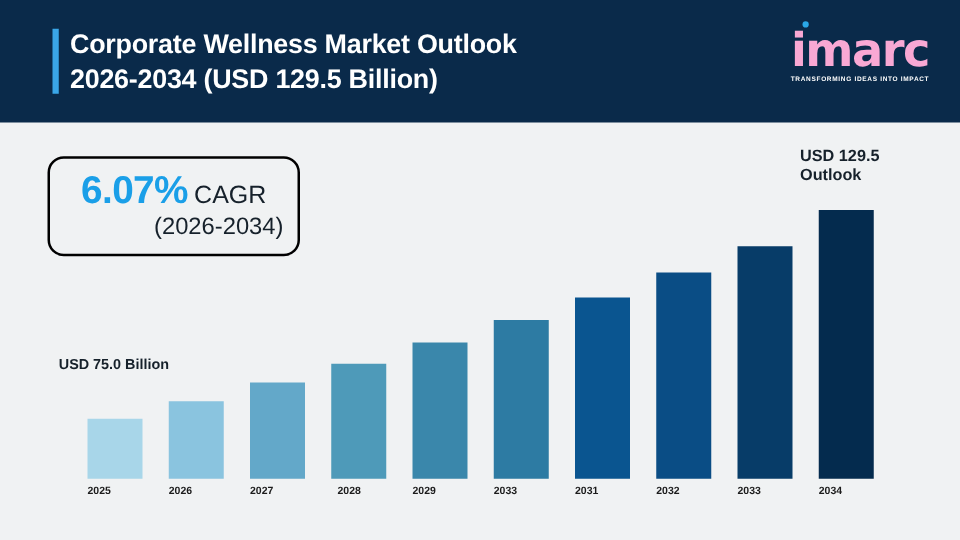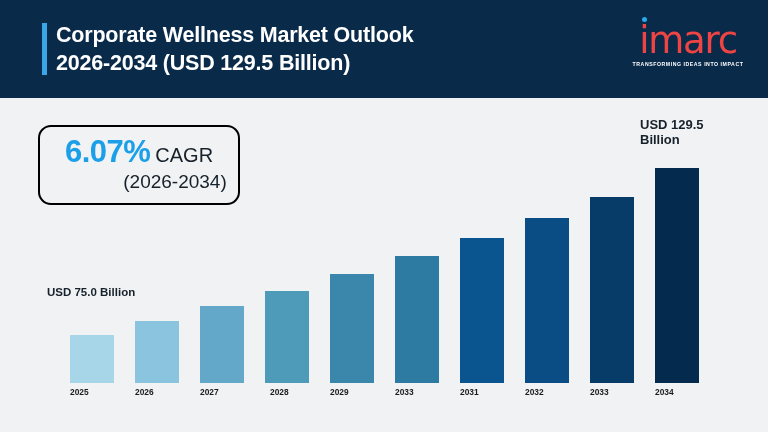--- a/index.html
+++ b/index.html
@@ -54,23 +54,23 @@
   
   .logo {
     position: absolute;
     right: 24px; top: 22px;
     width: 112px;
     height: 56px;
     text-align: center;
   }
   .logo-mark {
     position: relative;
-    color: #ef4444;
+    color: #f9a8d4;
     font-size: 37px;
-    font-weight: normal;
+    font-weight: bold;
     line-height: 38px;
     letter-spacing: -1.2px;
     font-family: "DejaVu Sans", sans-serif;
   }
   .logo-dot {
     position: absolute;
     left: 10px; top: -5px;
     width: 5px; height: 5px;
     border-radius: 50%;
     background: #2aa8e8;
@@ -187,21 +187,21 @@
   <div class="cagr-box">
     <div class="cagr-top">
       <span class="cagr-value">6.07%</span><span class="cagr-label">CAGR</span>
     </div>
     <div class="cagr-period">(2026-2034)</div>
   </div>
 
   <div class="start-label">USD 75.0 Billion</div>
   <div class="end-label">
     <div>USD 129.5</div>
-    <div>Billion</div>
+    <div>Outlook</div>
   </div>
 
   <div class="chart" id="chart">
       <div class="bar" style="left: 70px; width: 44px; height: 48px; background: rgb(168, 214, 233);"></div>
       <div class="bar-label" style="left: 70px; width: 44px;">2025</div>
       <div class="bar" style="left: 135px; width: 44px; height: 62.0954px; background: rgb(138, 196, 223);"></div>
       <div class="bar-label" style="left: 135px; width: 44px;">2026</div>
       <div class="bar" style="left: 200px; width: 44px; height: 76.8037px; background: rgb(99, 168, 201);"></div>
       <div class="bar-label" style="left: 200px; width: 44px;">2027</div>
       <div class="bar" style="left: 265px; width: 44px; height: 92.4312px; background: rgb(78, 154, 185);"></div>

